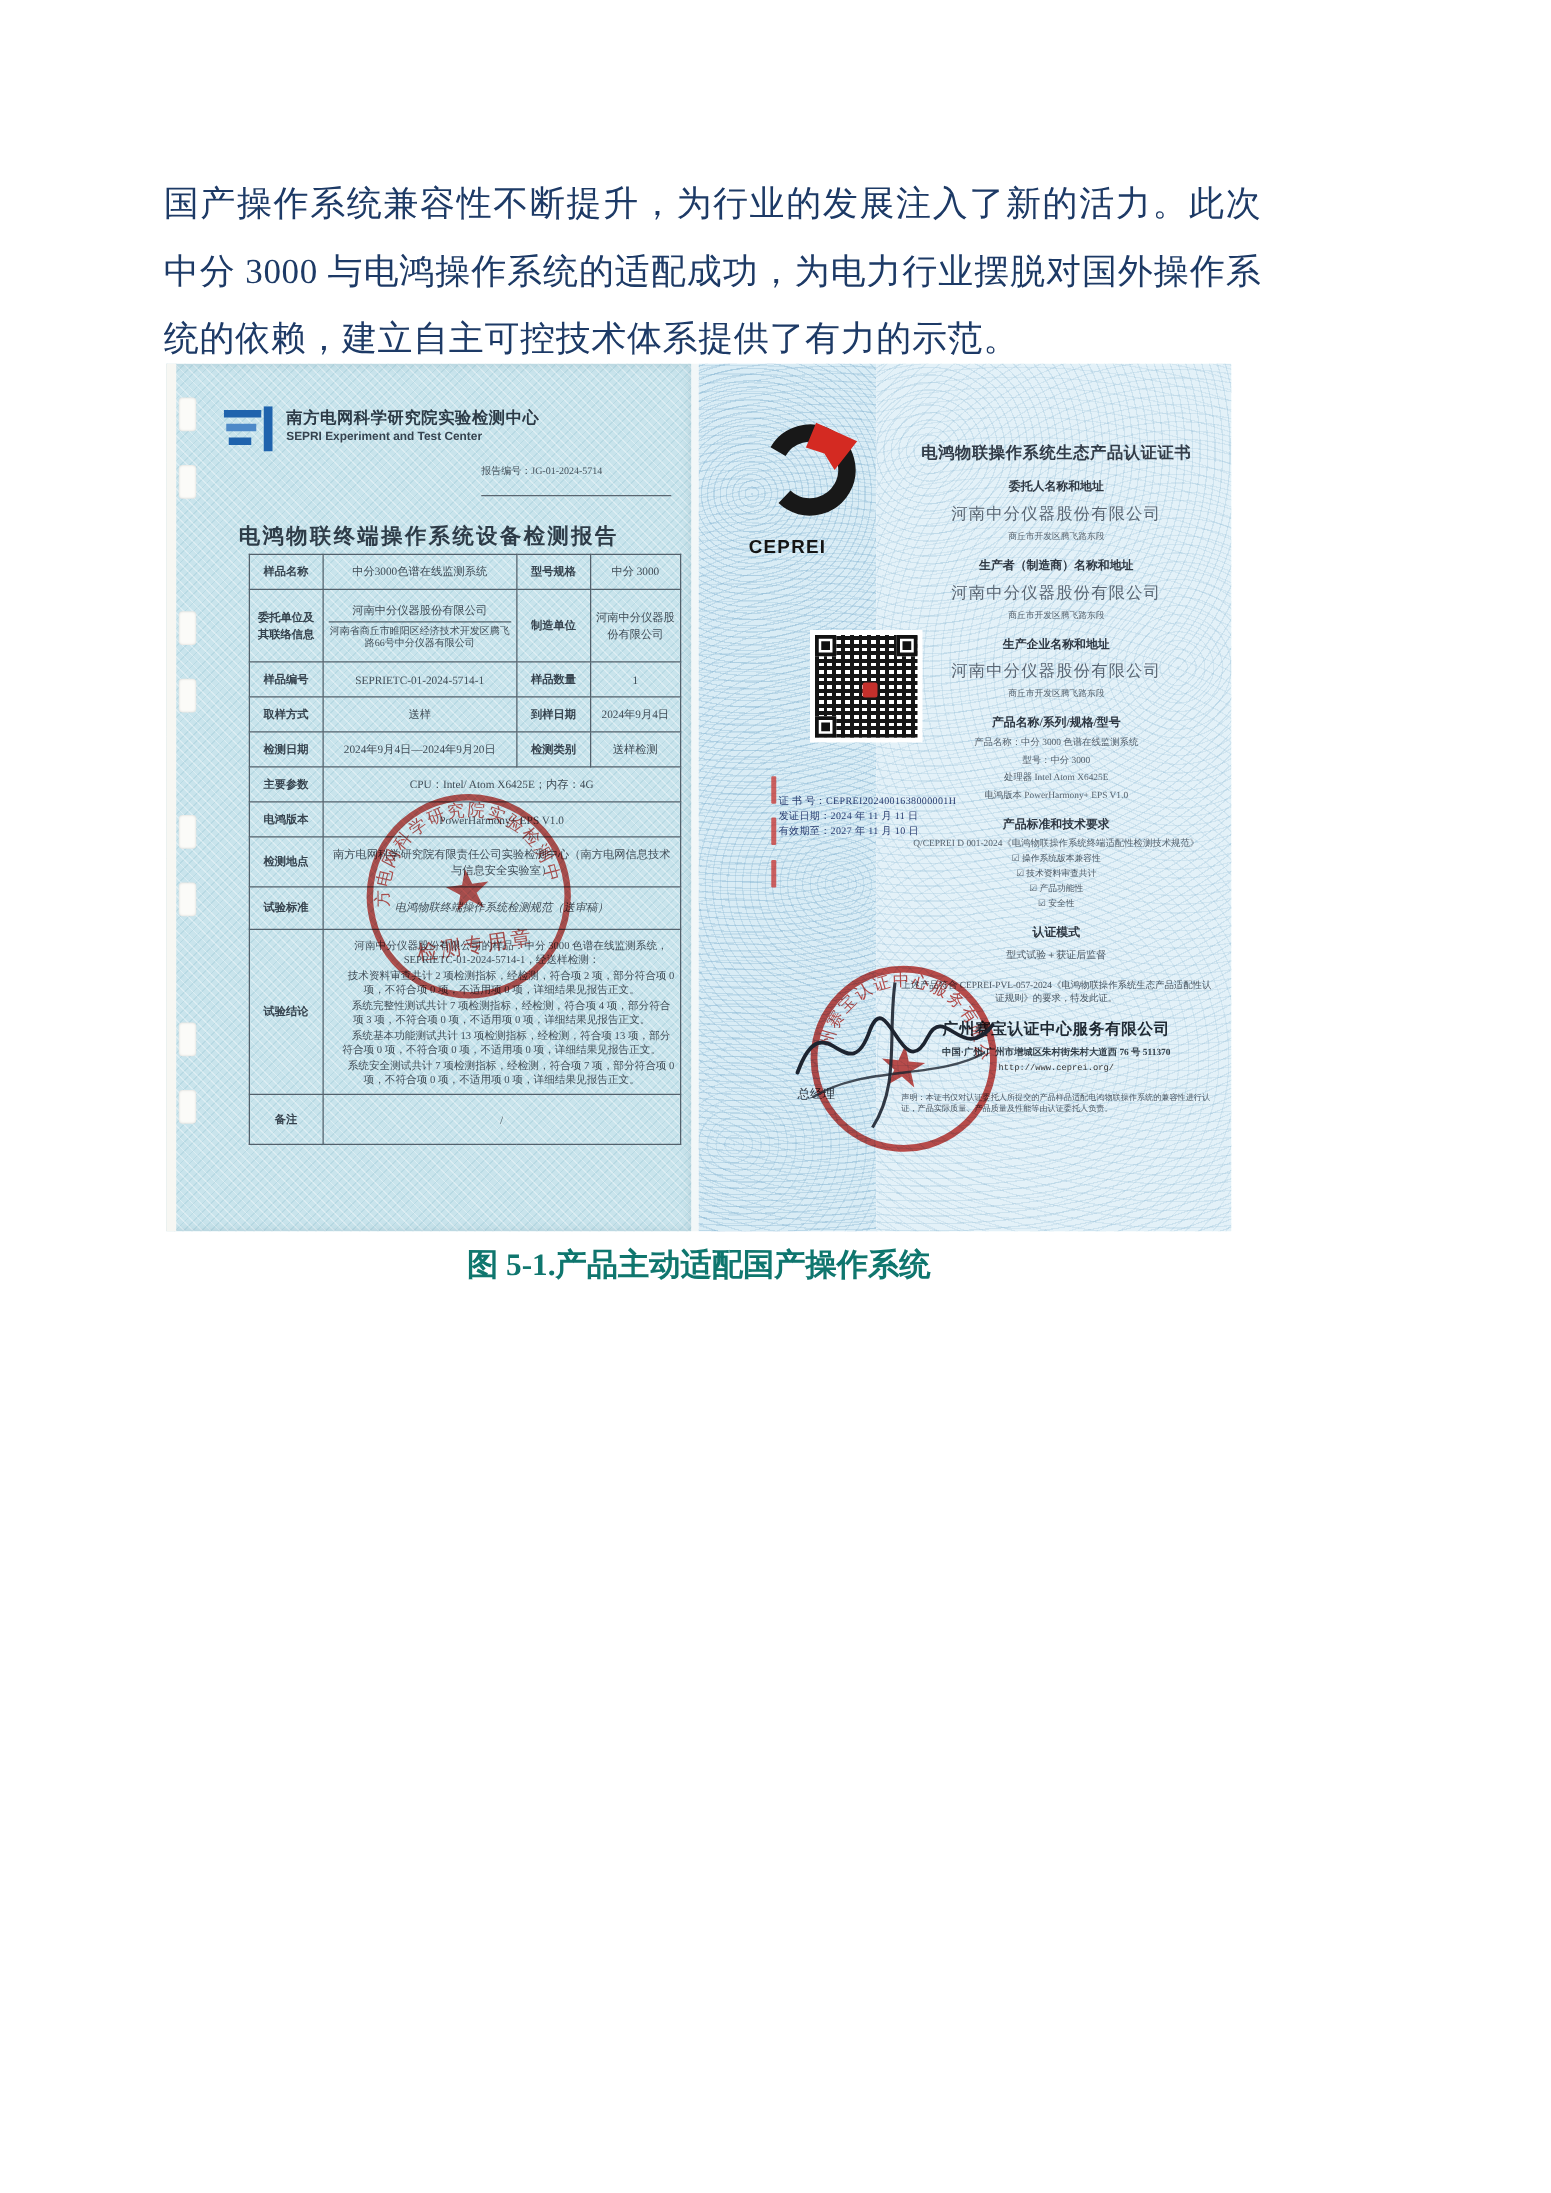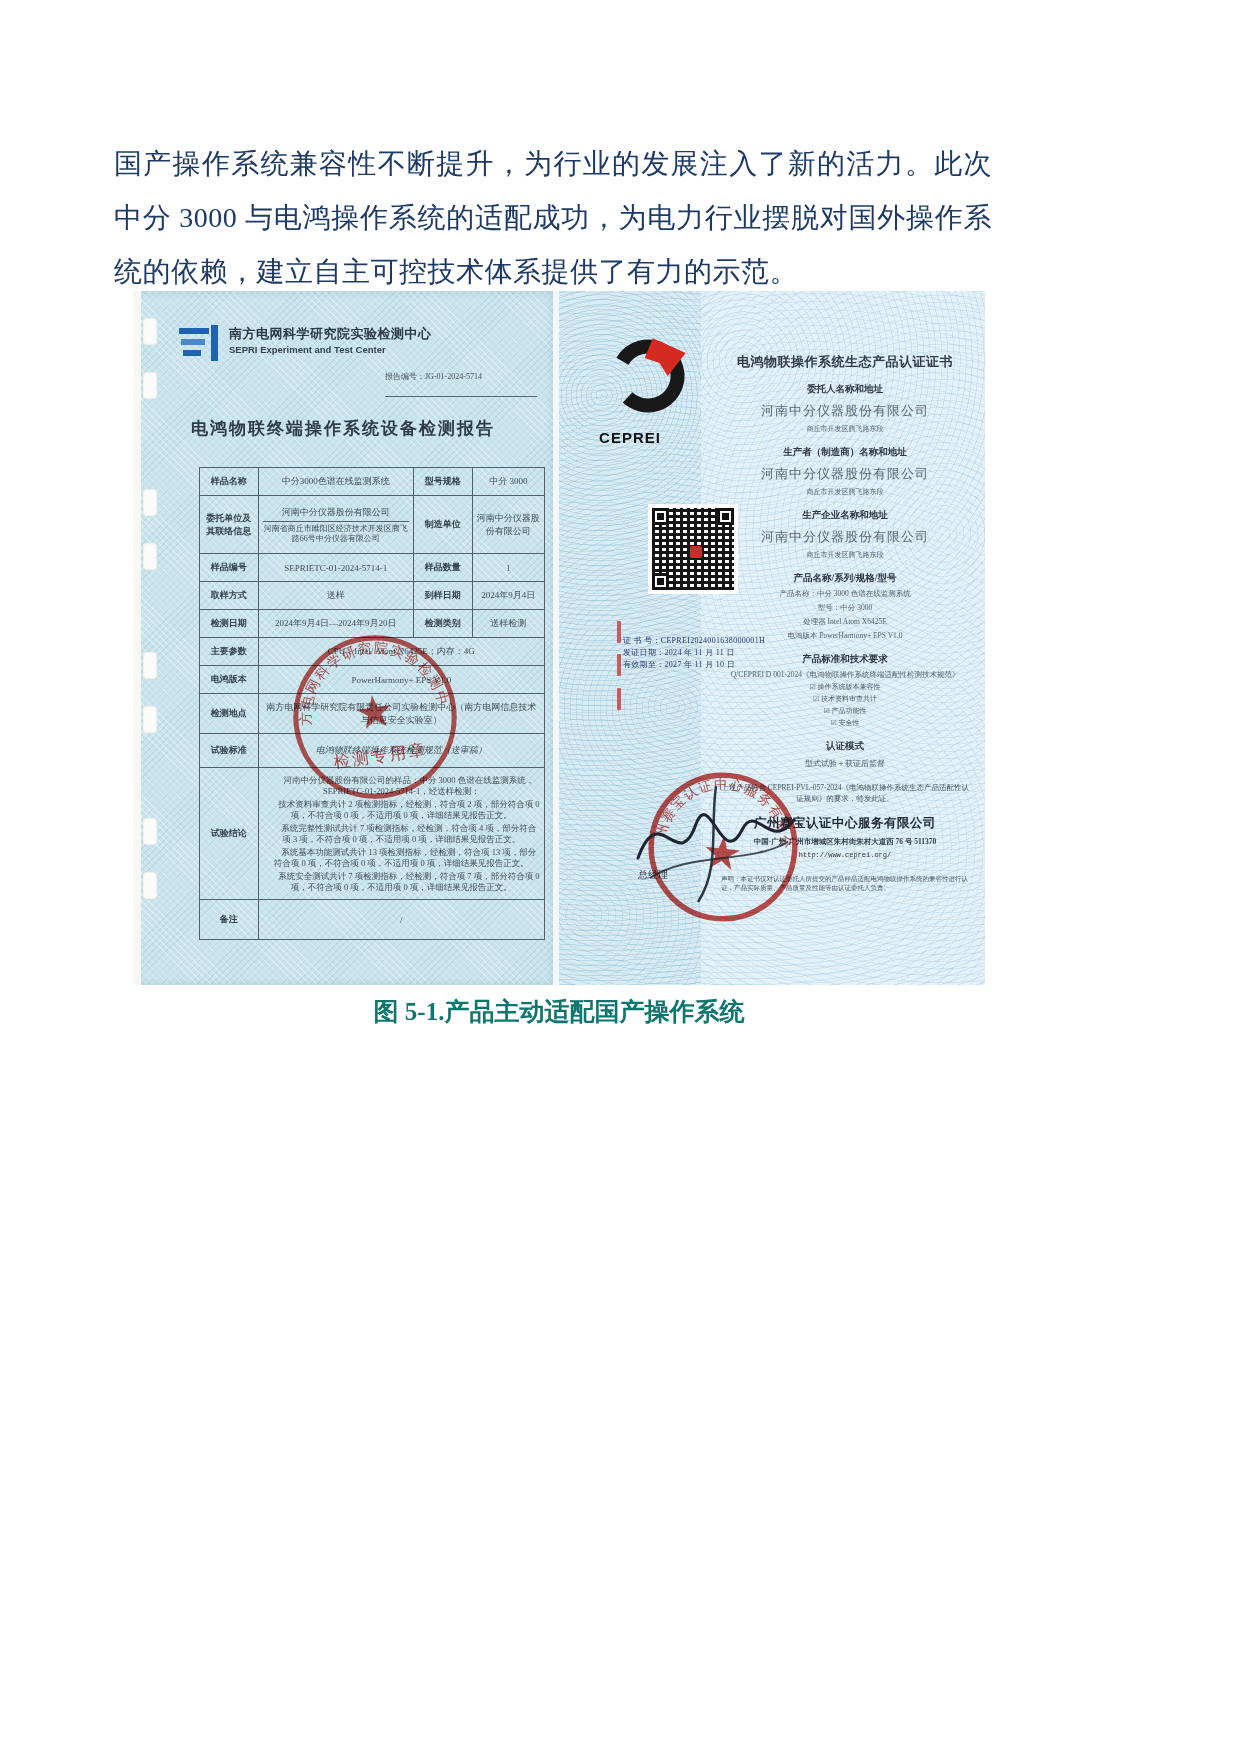--- a/index.html
+++ b/index.html
@@ -1,20 +1,20 @@
 <!DOCTYPE html>
 <html><head>
 <meta charset="utf-8">
 <style>
   html,body{margin:0;padding:0;background:#ffffff;}
   .page{position:relative;width:1241px;height:1754px;background:#fff;overflow:hidden;
         font-family:"Liberation Serif",serif;color:#222;}
 
   
-  .para{position:absolute;left:114px;top:137px;width:878px;margin:0;
+  .para{position:absolute;left:131px;top:137px;width:878px;margin:0;
         font-size:28px;line-height:54px;letter-spacing:.5px;
         color:#1d3a66;text-align:justify;}
 
   
   .figure{position:absolute;left:133px;top:291px;width:852px;height:694px;display:flex;}
 
   
   .report{position:relative;width:420px;height:100%;
           background-color:#c9e4ec;
           background-image:
@@ -26,21 +26,21 @@
         box-shadow:inset 0 0 2px rgba(0,0,0,.18);}
   .rep-head{position:absolute;top:32px;left:46px;right:10px;height:56px;}
   .sepri-logo{position:absolute;left:0;top:2px;}
   .org{position:absolute;left:50px;top:2px;font-family:"Liberation Sans",sans-serif;}
   .org-cn{font-size:13px;font-weight:bold;color:#2c3a46;letter-spacing:.5px;}
   .org-en{font-size:9.5px;font-weight:bold;color:#35424e;margin-top:1px;}
   .rep-no{position:absolute;right:6px;top:48px;width:152px;font-size:8px;color:#46535d;
           border-bottom:1px solid #5a6670;padding-bottom:14px;}
   .rep-title{position:absolute;top:126px;left:0;right:0;text-align:center;
              font-size:17px;font-weight:bold;letter-spacing:2px;color:#2e3c48;}
-  table.t{position:absolute;left:66px;top:176px;width:346px;border-collapse:collapse;
+  table.t{position:absolute;left:66px;top:152px;width:346px;border-collapse:collapse;
           font-size:9px;color:#414d57;}
   table.t td{border:1px solid #53606b;padding:2px 4px;text-align:center;vertical-align:middle;}
   table.t td.lbl{font-weight:bold;color:#36434e;}
   table.t td.al{text-align:center;font-style:italic;}
   .split div{padding:2px 0;}
   .split .sub{border-top:1px solid #53606b;font-size:8px;line-height:10px;}
   .conc{text-align:left;vertical-align:top;}
   .cp{margin:2px 0;font-size:8.5px;line-height:11px;text-indent:15px;}
   .rep-stamp{position:absolute;left:156px;top:340px;opacity:.82;transform:rotate(-8deg);
              mix-blend-mode:multiply;}

